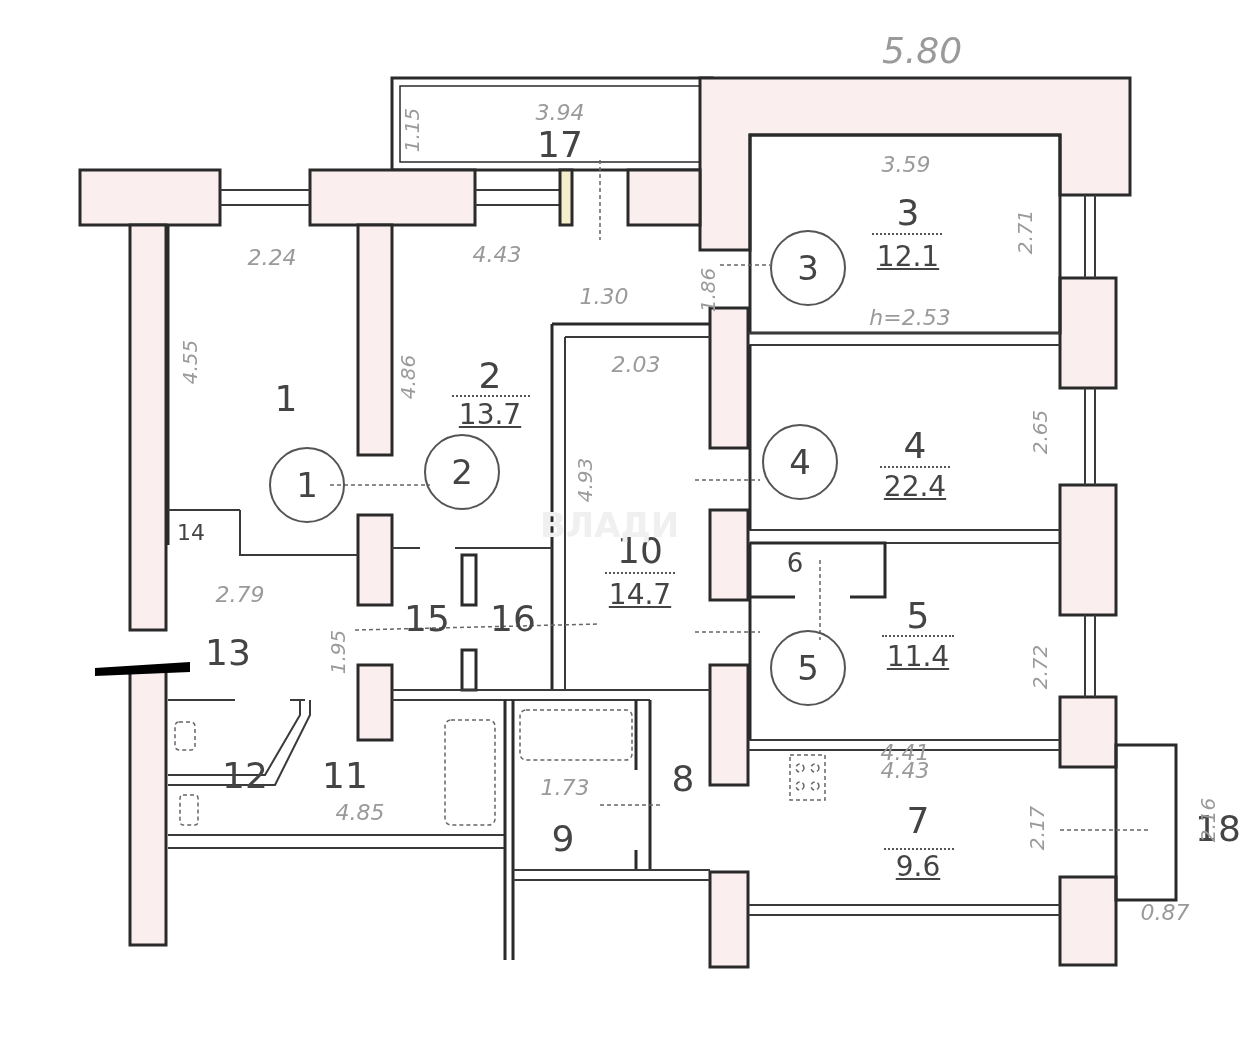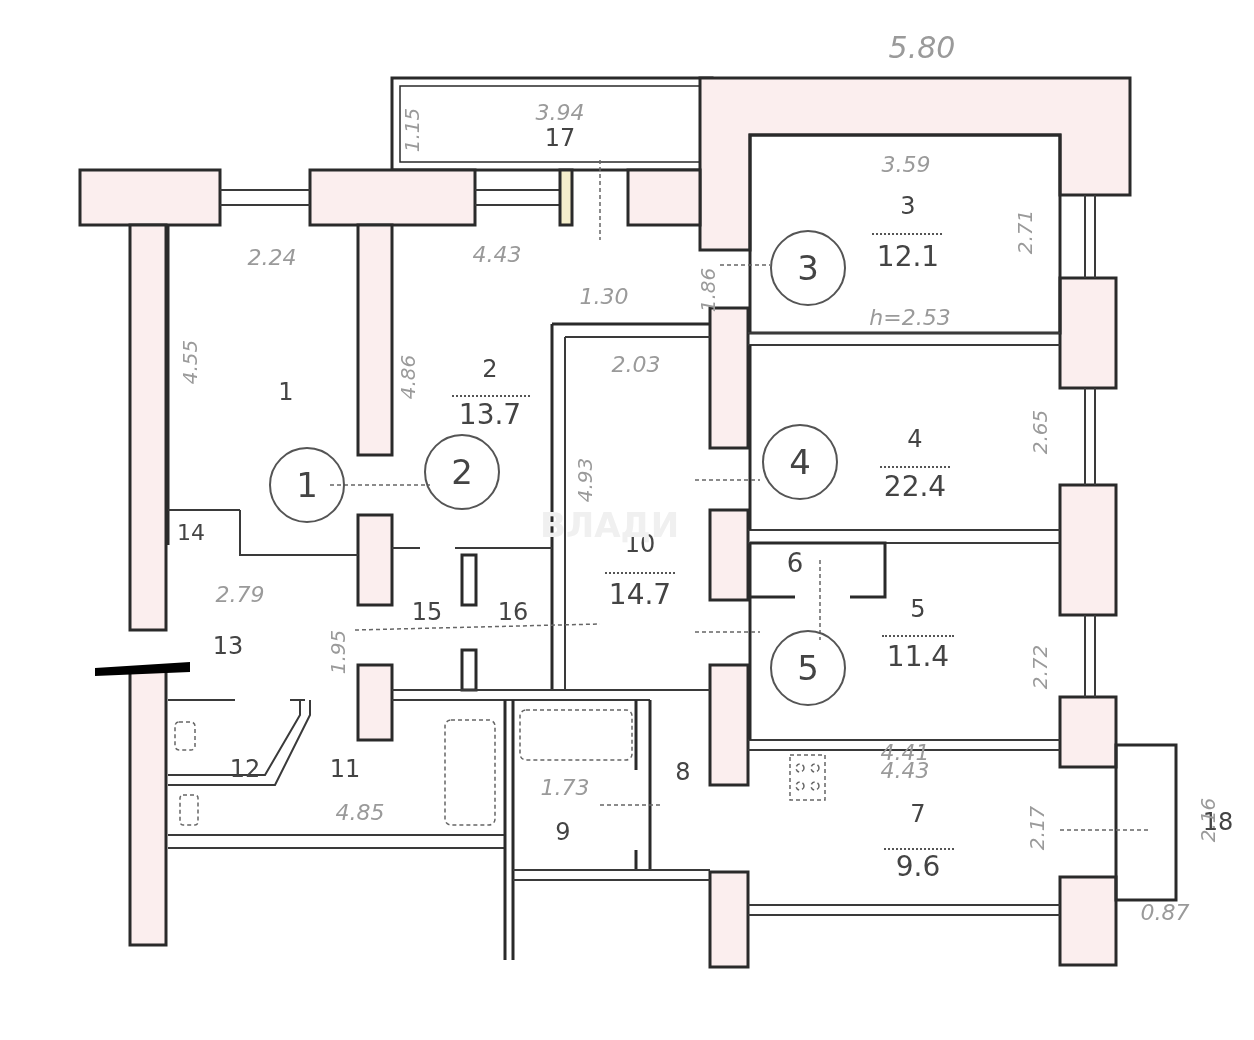--- a/index.html
+++ b/index.html
@@ -4,22 +4,22 @@
 <style>
   html, body { margin:0; padding:0; background:#ffffff; }
   body { width:1254px; height:1040px; position:relative; overflow:hidden; font-family:"DejaVu Sans", sans-serif; }
   svg { position:absolute; left:0; top:0; }
   .wall { fill:#fbeeee; stroke:#2a2a2a; stroke-width:3; }
   .thin { fill:none; stroke:#2a2a2a; stroke-width:3; }
   .dbl { fill:none; stroke:#3a3a3a; stroke-width:2; }
   .dash { fill:none; stroke:#666; stroke-width:1.5; stroke-dasharray:4 3; }
   .circ { fill:none; stroke:#555; stroke-width:2; }
   .lbl { position:absolute; color:#555; font-family:"DejaVu Sans", sans-serif; white-space:nowrap; }
-  .room { font-size:24px; color:#444; transform:translateX(-50%); }
-  .area { font-size:28px; color:#444; transform:translateX(-50%); }
+  .room { font-size:36px; color:#444; transform:translateX(-50%); }
+  .area { font-size:28px; color:#444; transform:translateX(-50%);text-decoration:underline; }
   .dim { font-size:22px; color:#9a9a9a; font-style:italic; transform:translateX(-50%); }
   .dimv { font-size:20px; color:#9a9a9a; font-style:italic; transform:translateX(-50%) rotate(-90deg); transform-origin:center; }
   .mark { font-size:34px; color:#444; transform:translate(-50%,-50%); }
   .frac { position:absolute; height:0; border-top:2px dotted #555; }
 </style>
 </head>
 <body>
 
 <svg width="1254" height="1040">
 
@@ -126,21 +126,21 @@
 
   <circle cx="307" cy="485" r="37" class="circ"></circle>
   <circle cx="462" cy="472" r="37" class="circ"></circle>
   <circle cx="808" cy="268" r="37" class="circ"></circle>
   <circle cx="800" cy="462" r="37" class="circ"></circle>
   <circle cx="808" cy="668" r="37" class="circ"></circle>
 
   <path d="M 95 668 L 190 662 L 190 672 L 95 676 Z" fill="#000"></path>
 </svg>
 
-<div class="lbl dim" style="left:922px;top:30px;font-size:30px">5.80</div>
+<div class="lbl dim" style="left:922px;top:30px;font-size:36px">5.80</div>
 
 <div class="lbl dim" style="left:560px;top:100px">3.94</div>
 <div class="lbl room" style="left:560px;top:124px">17</div>
 <div class="lbl dimv" style="left:412px;top:118px">1.15</div>
 
 <div class="lbl dim" style="left:272px;top:245px">2.24</div>
 <div class="lbl dimv" style="left:190px;top:350px">4.55</div>
 <div class="lbl room" style="left:286px;top:378px">1</div>
 
 <div class="lbl dim" style="left:497px;top:242px">4.43</div>

